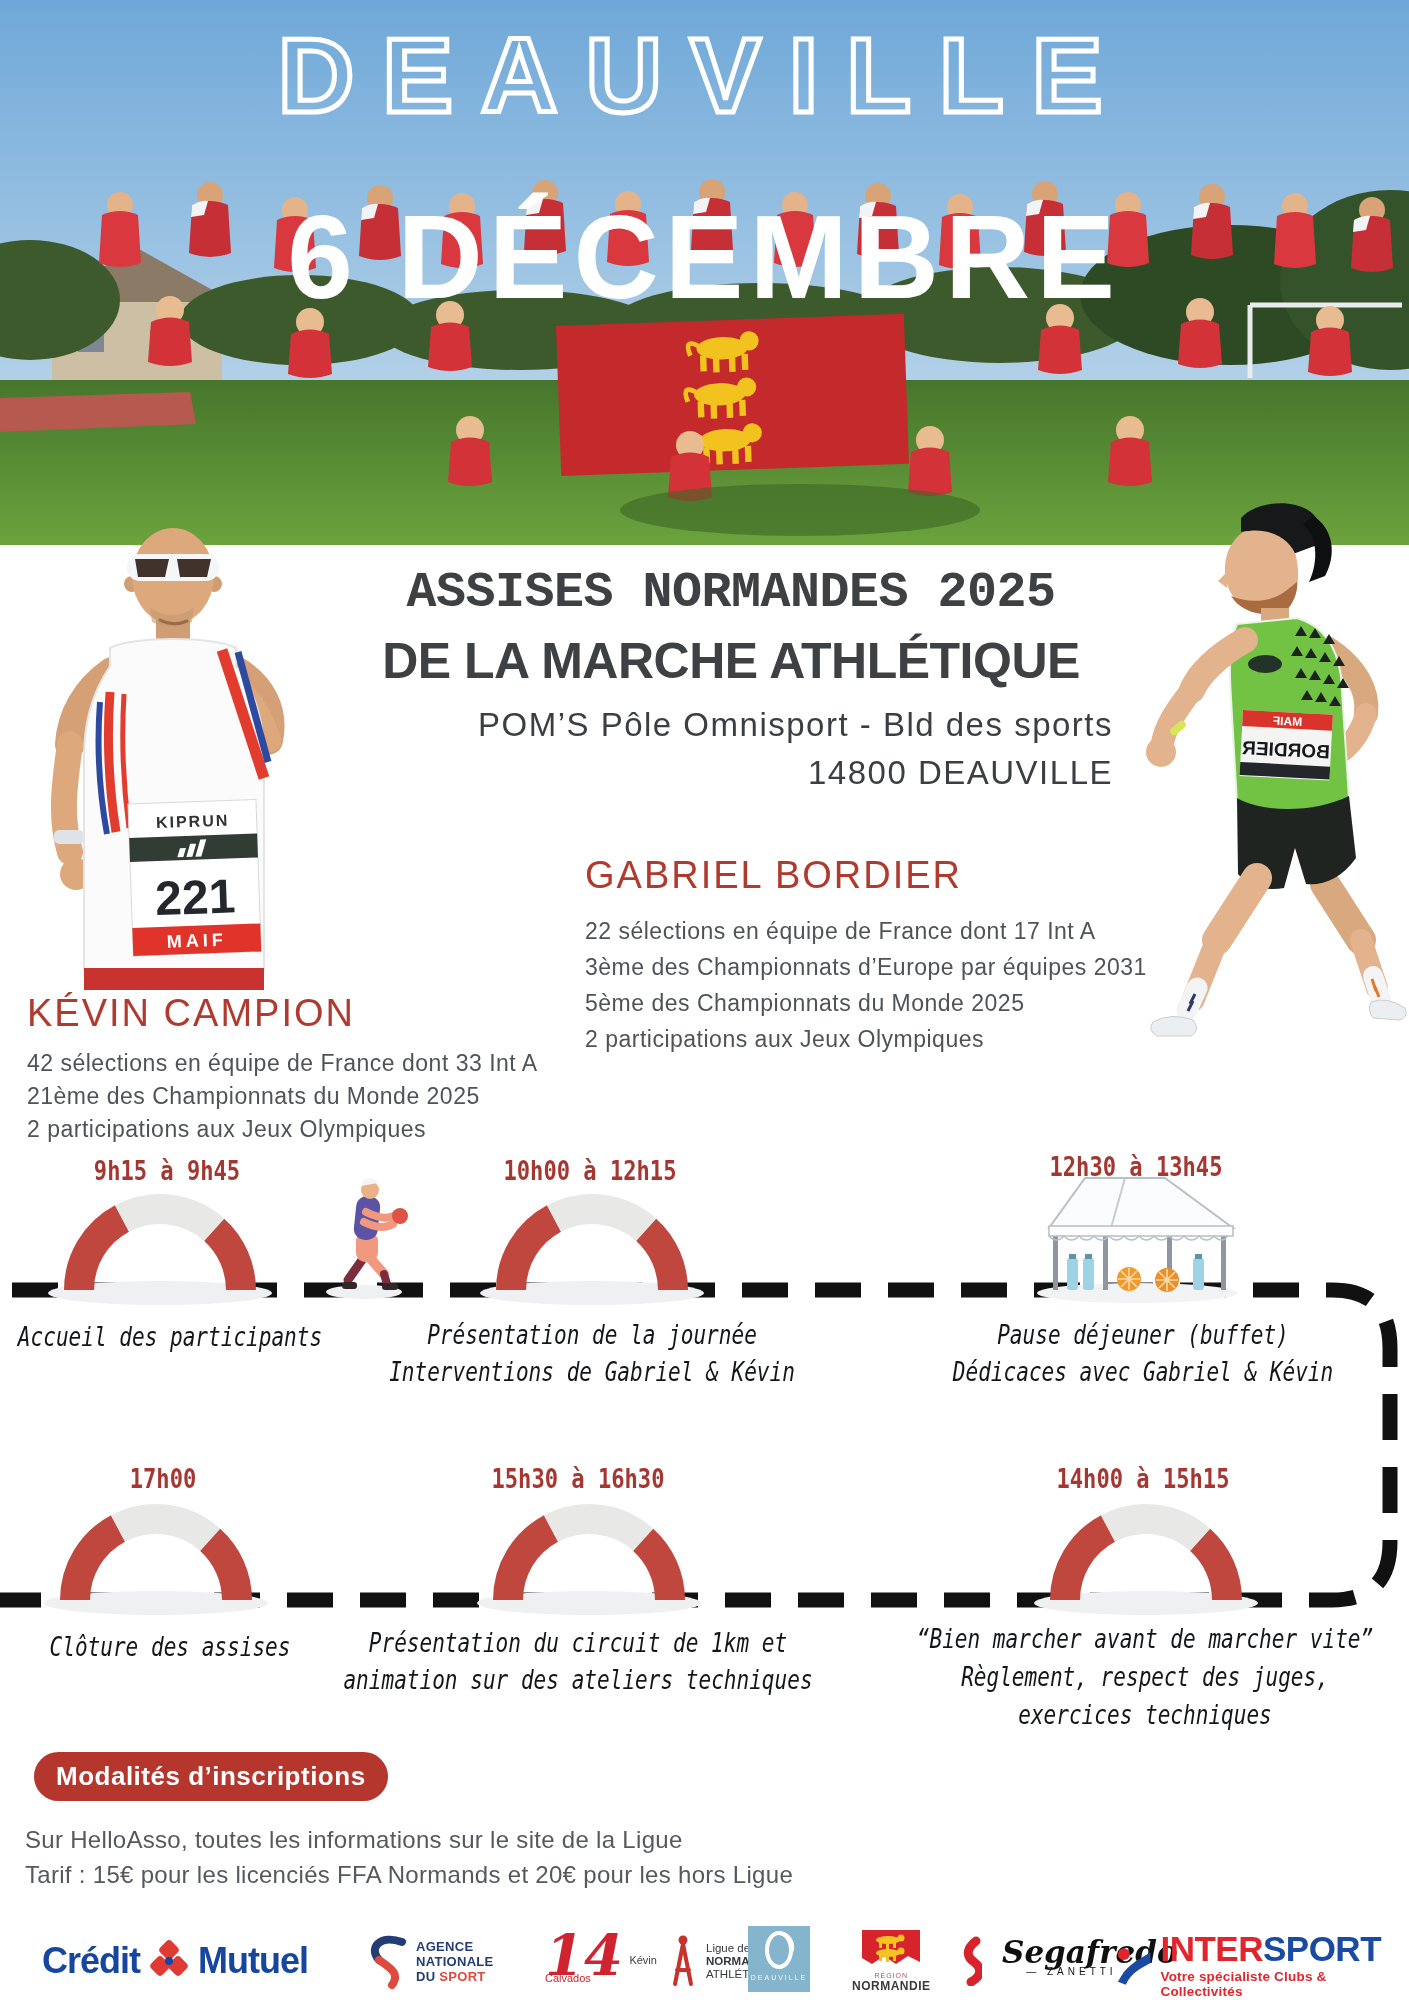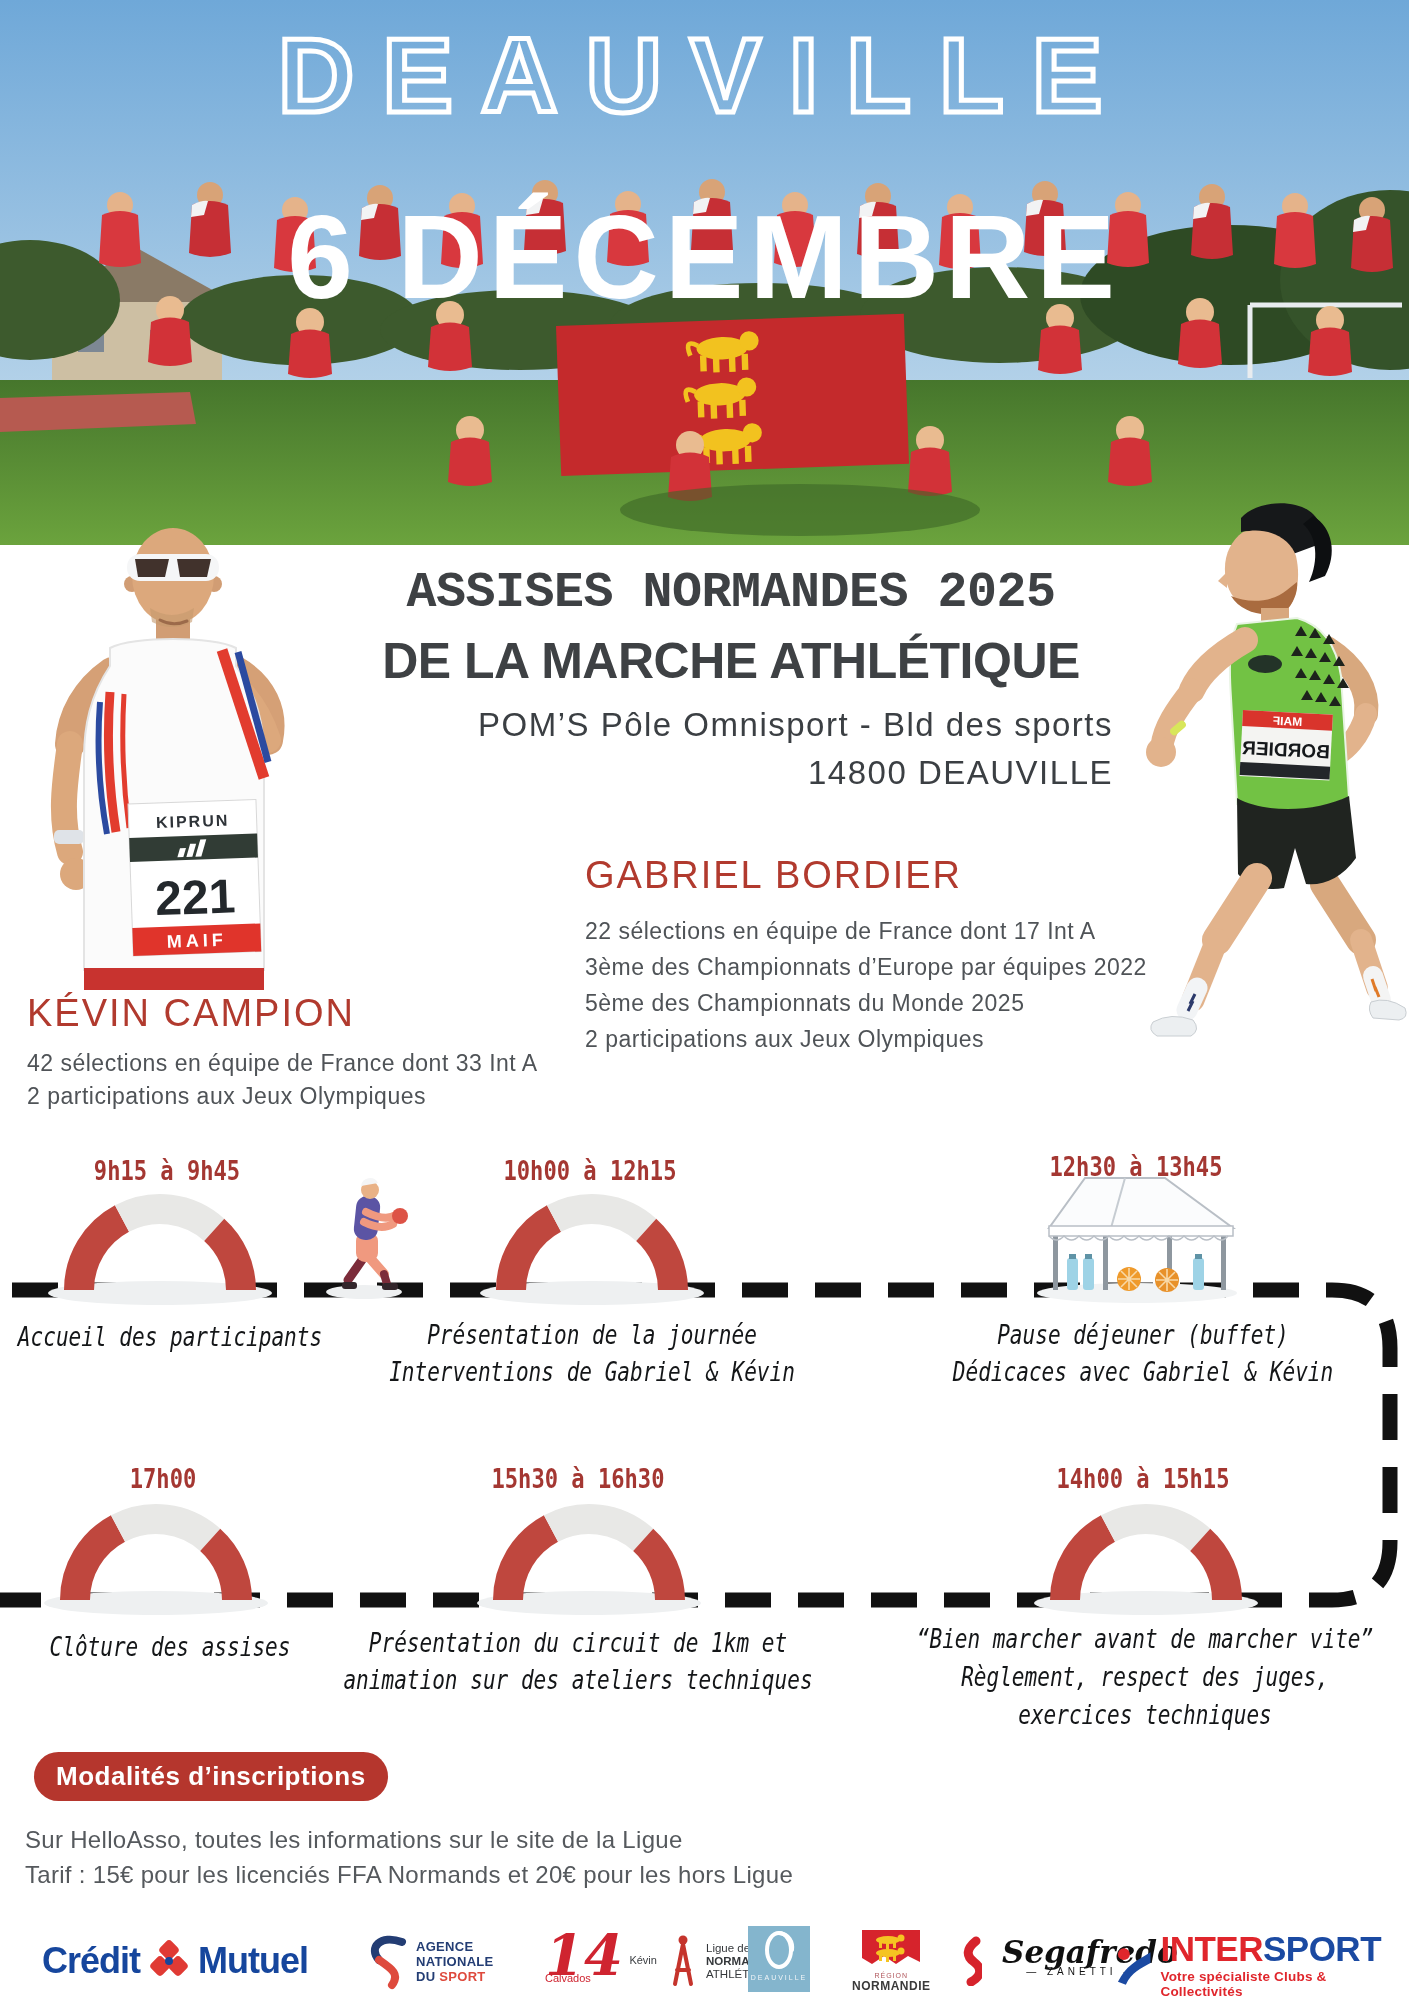--- a/index.html
+++ b/index.html
@@ -304,30 +304,31 @@
         <path d="M50,496 L45,506 M48,503 L43,513" stroke="#2c3a6b" stroke-width="3" fill="none"></path>
         <path d="M8,524 q18,-10 40,-2 q8,10 -2,16 l-34,0 q-10,-6 -4,-14 Z" fill="#eceff1" stroke="#c9ced2"></path>
       </g>
     </svg>
   </div>
 
   <div class="abs" style="left:585px;top:854px;">
     <div class="athlete-name">GABRIEL BORDIER</div>
     <div style="margin-top:16px;line-height:36px;">
       <div class="ach">22 sélections en équipe de France dont 17 Int A</div>
-      <div class="ach">3ème des Championnats d’Europe par équipes 2022</div>
+      <div class="ach">3ème des Championnats d’Europe par équipes 2031</div>
       <div class="ach">5ème des Championnats du Monde 2025</div>
       <div class="ach">2 participations aux Jeux Olympiques</div>
     </div>
   </div>
 
   <div class="abs" style="left:27px;top:992px;">
     <div class="athlete-name">KÉVIN CAMPION</div>
     <div style="margin-top:12px;line-height:33px;">
       <div class="ach">42 sélections en équipe de France dont 33 Int A</div>
+      <div class="ach">21ème des Championnats du Monde 2025</div>
       <div class="ach">2 participations aux Jeux Olympiques</div>
     </div>
   </div>
 
   <div class="abs" style="left:0;top:1150px;">
     <svg width="1409" height="600" viewBox="0 0 1409 600">
       <defs>
         <g id="arch">
           <ellipse cx="0" cy="3" rx="112" ry="12" fill="#eef0f1"></ellipse>
           <path d="M -81 0 A 81 81 0 0 1 -38 -71.5" stroke="#bf473e" stroke-width="30" fill="none"></path>

